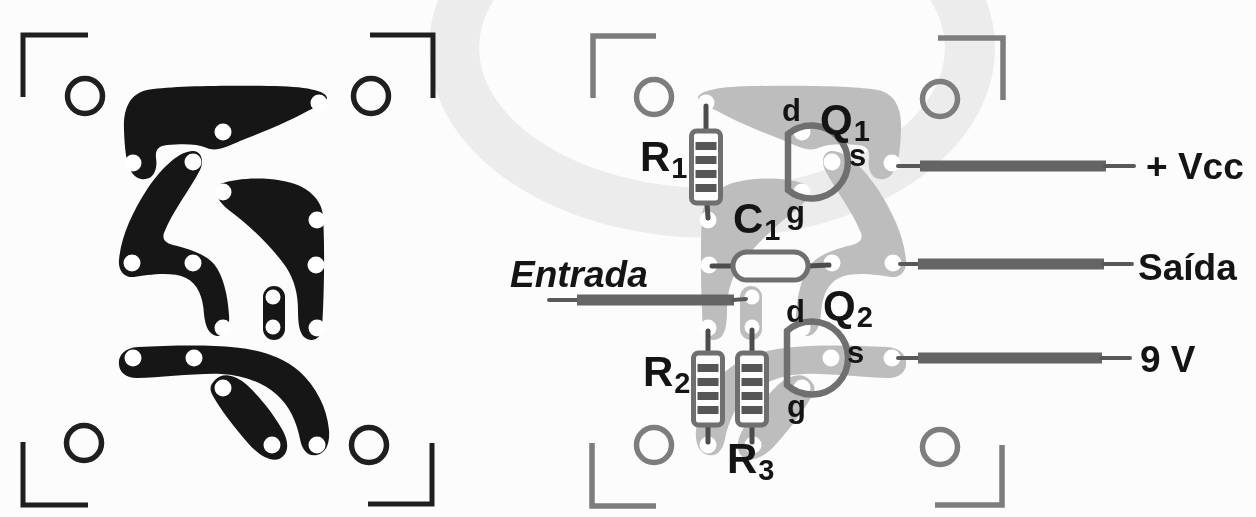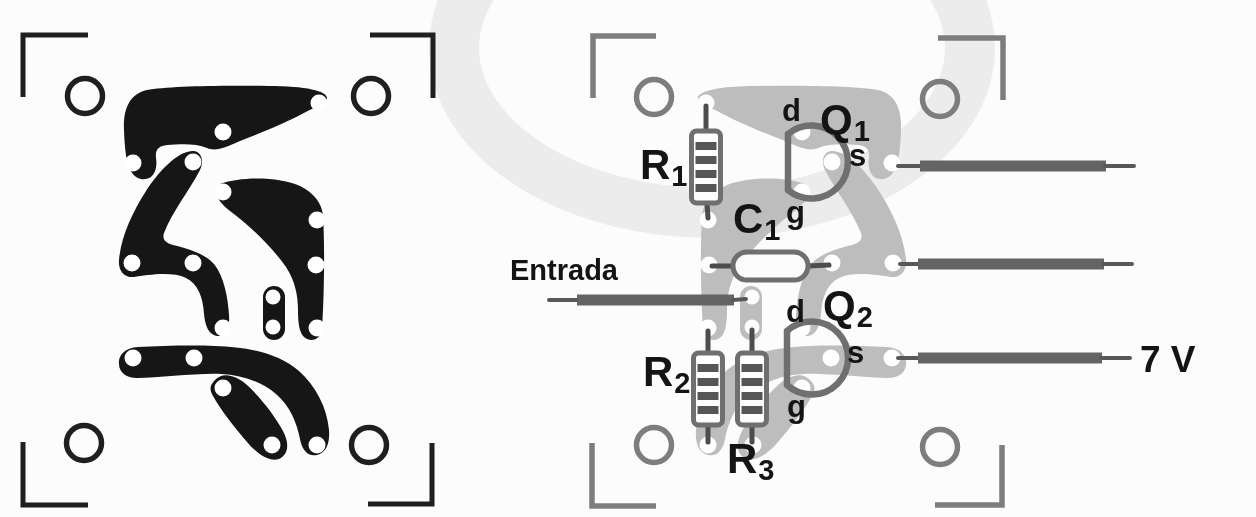--- a/index.html
+++ b/index.html
@@ -25,21 +25,21 @@
   .wire-thin{stroke:#585858;stroke-width:4;stroke-linecap:round;fill:none;}
   .scan{stroke:#e7e7e7;fill:none;opacity:.8;}
   .lbl{
     position:absolute;font-weight:bold;color:var(--label,#141414);
     line-height:1;white-space:nowrap;letter-spacing:0px;
   }
   .comp{font-size:42px;}
   .comp .sub{font-size:29px;position:relative;top:7px;margin-left:1px;}
   .pin{font-size:31px;}
   .io{font-size:37px;}
-  .io-sm{font-size:29px;}
+  .io-sm{font-size:37px;font-style:italic;}
 </style>
 </head>
 <body>
 
 <div class="stage">
 
 <svg width="1256" height="517" viewBox="0 0 1256 517" xmlns="http://www.w3.org/2000/svg">
 
   <defs>
 
@@ -168,30 +168,32 @@
       <line class="lead" x1="712" y1="266" x2="733" y2="266"></line>
       <line class="lead" x1="808" y1="266" x2="829" y2="265"></line>
       <rect class="cbody" x="733" y="252" width="75" height="28" rx="14"></rect>
     </g>
 
     <path class="outline" d="M 788 134 A 36.5 36.5 0 1 1 788 190 Z"></path>
     <path class="outline" d="M 787 331 A 36.5 36.5 0 1 1 787 385 Z"></path>
   </g>
 </svg>
 
-<div class="lbl comp" style="left:640px;top:144px"><span>R</span><span class="sub">1</span></div>
+<div class="lbl comp" style="left:640px;top:136px"><span>R</span><span class="sub">1</span></div>
 <div class="lbl comp" style="left:643px;top:351px"><span>R</span><span class="sub">2</span></div>
 <div class="lbl comp" style="left:727px;top:438px"><span>R</span><span class="sub">3</span></div>
 <div class="lbl comp" style="left:733px;top:198px"><span>C</span><span class="sub">1</span></div>
 <div class="lbl comp" style="left:820px;top:99px"><span>Q</span><span class="sub">1</span></div>
 <div class="lbl comp" style="left:823px;top:285px"><span>Q</span><span class="sub">2</span></div>
 
 <div class="lbl pin" style="left:782px;top:95px">d</div>
 <div class="lbl pin" style="left:849px;top:140px">s</div>
 <div class="lbl pin" style="left:786px;top:197px">g</div>
 <div class="lbl pin" style="left:786px;top:296px">d</div>
 <div class="lbl pin" style="left:847px;top:337px">s</div>
 <div class="lbl pin" style="left:787px;top:391px">g</div>
 
 <div class="lbl io-sm" style="left:510px;top:256px">Entrada</div>
-<div class="lbl io" style="left:1140px;top:341px">7 V</div>
+<div class="lbl io" style="left:1146px;top:148px">+ Vcc</div>
+<div class="lbl io" style="left:1138px;top:249px">Saída</div>
+<div class="lbl io" style="left:1140px;top:341px">9 V</div>
 
 </div>
 
 </body></html>

